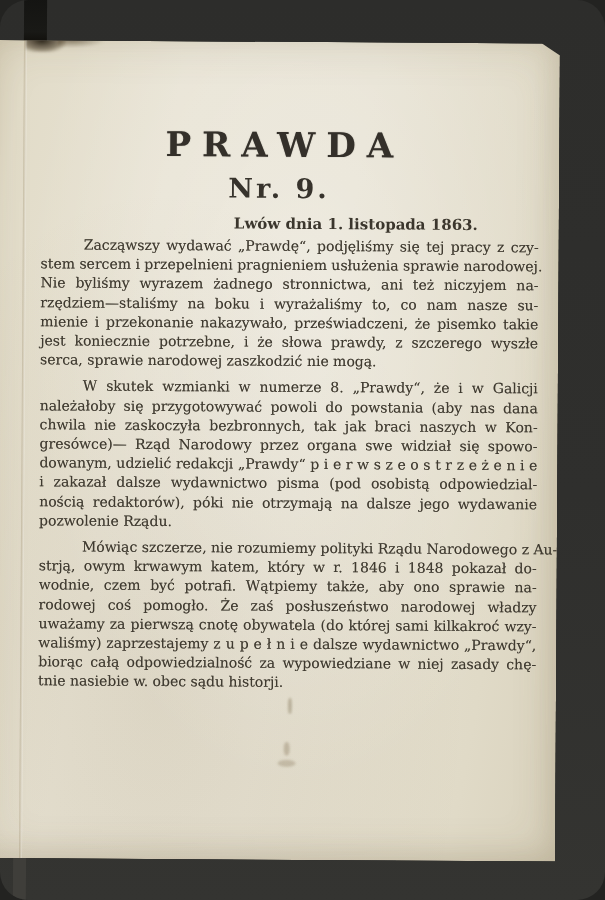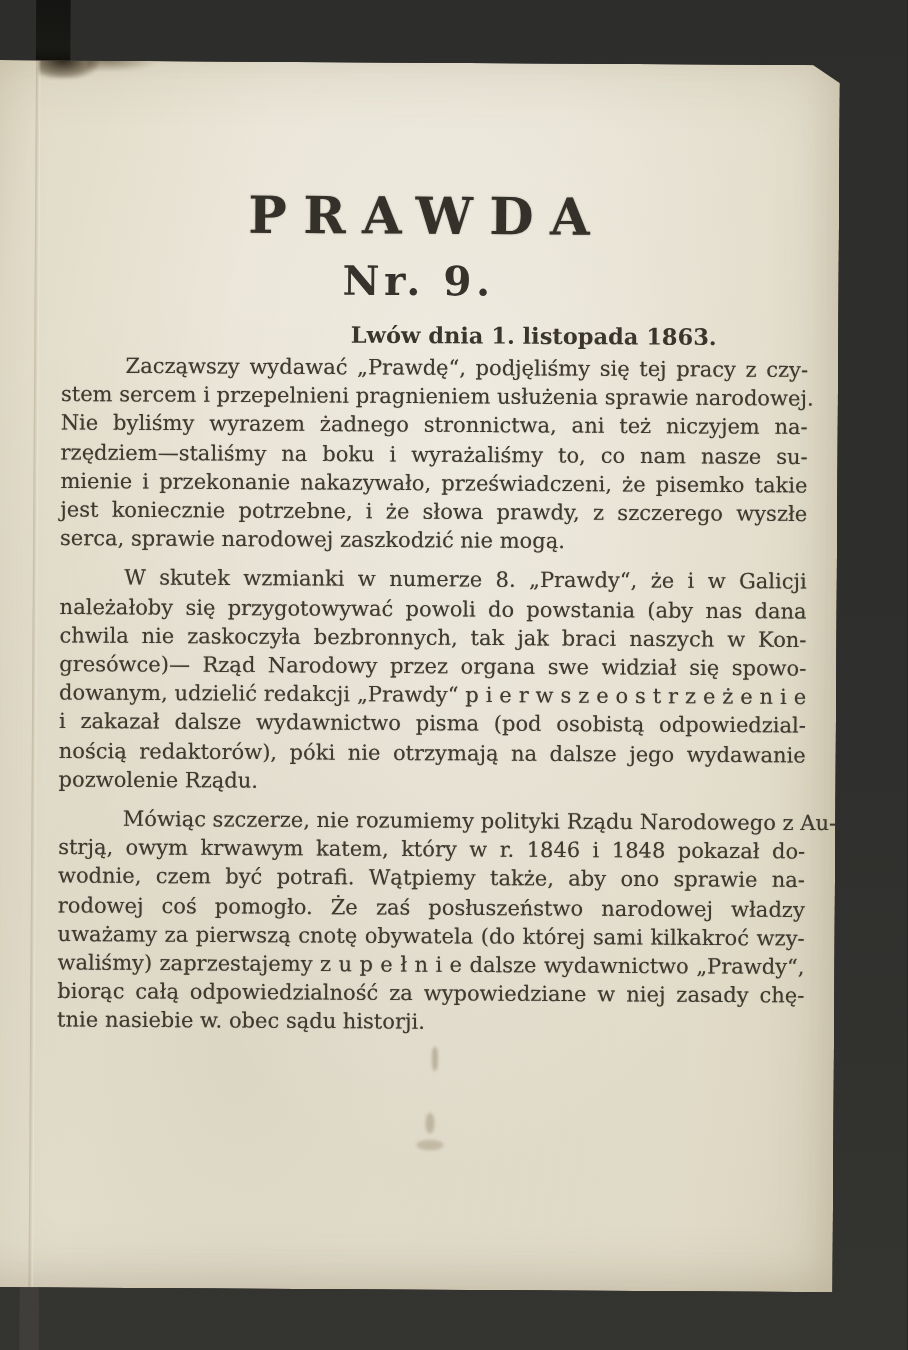--- a/index.html
+++ b/index.html
@@ -1,19 +1,20 @@
 <!DOCTYPE html>
 <html><head>
 <meta charset="utf-8">
 <style>
   html,body{margin:0;padding:0;background:#232321;}
   .stage{
     position:relative;width:605px;height:900px;overflow:hidden;
     background:linear-gradient(180deg,#2d2d2b 0%,#2f2f2d 55%,#343431 100%);
     font-family:"DejaVu Serif","Liberation Serif",serif;
+    border-radius:28px;
   }
   
   .tape{
     position:absolute;left:24px;top:-2px;width:23px;height:48px;
     background:linear-gradient(180deg,#141412 0%,#191916 70%,#0e0c08 100%);
     transform:rotate(0.4deg);
   }
   
   .under-strip{
     position:absolute;left:13px;top:850px;width:13px;height:50px;

